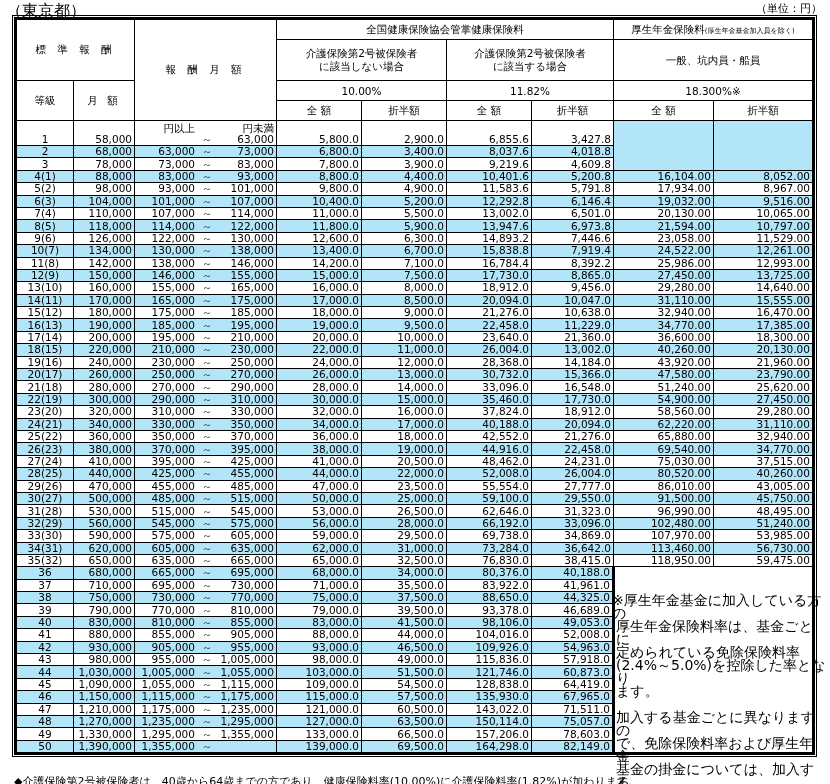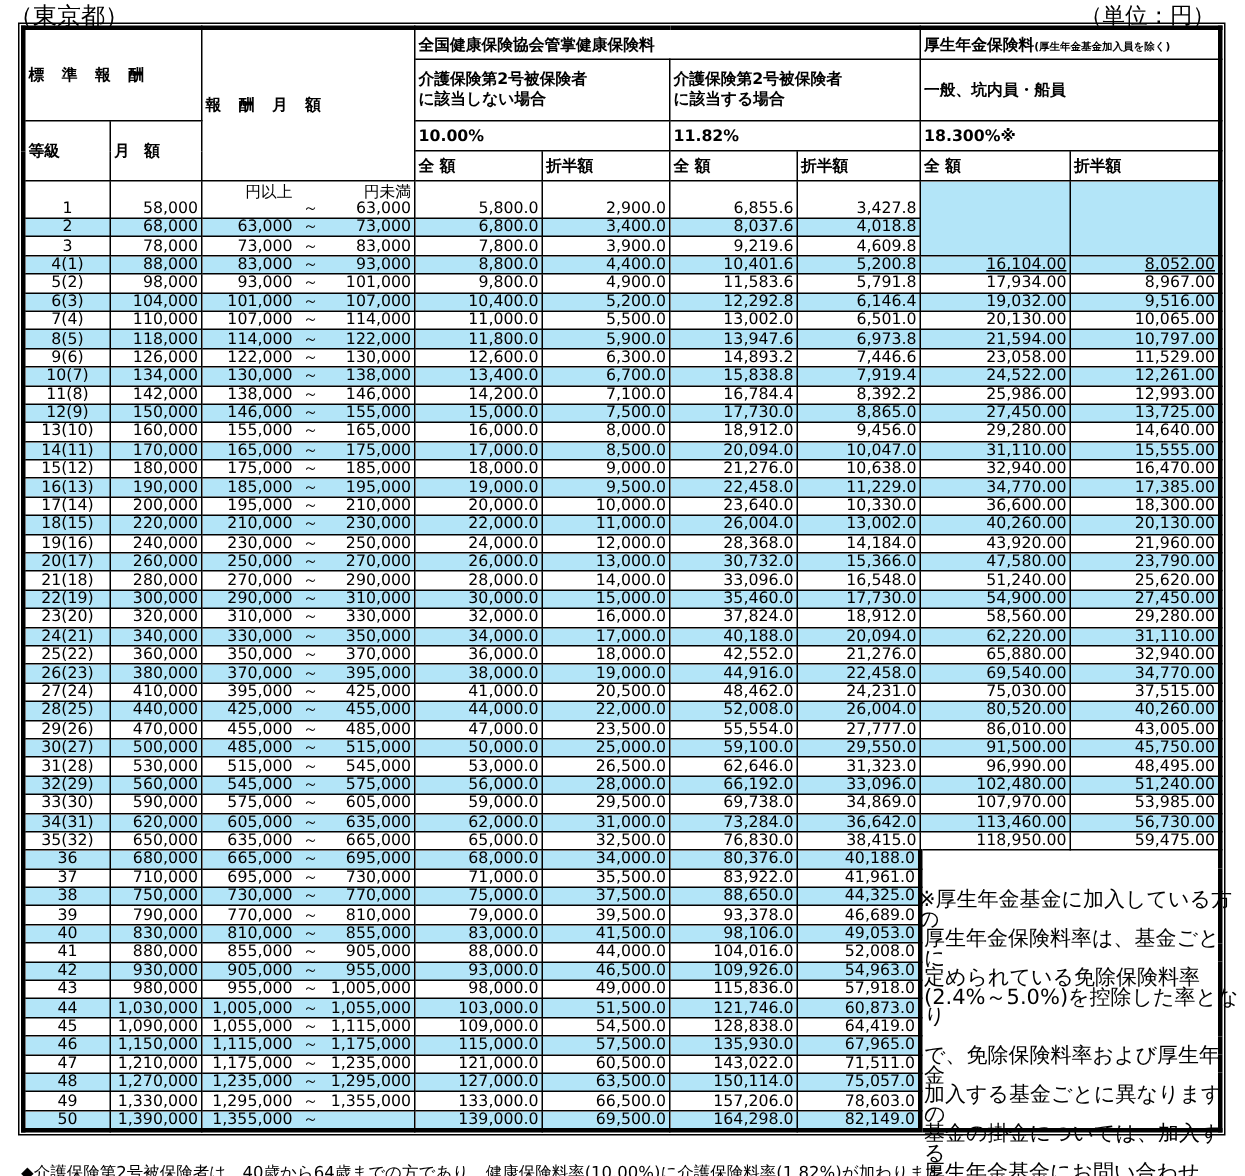--- a/index.html
+++ b/index.html
@@ -2,49 +2,49 @@
 <html><head>
 <meta charset="utf-8">
 <style>
   html, body { margin: 0; padding: 0; background: #ffffff; }
   body {
     width: 830px; height: 784px; overflow: hidden; position: relative;
     font-family: "DejaVu Sans", "Liberation Sans", sans-serif;
     color: #000;
   }
   .top-left { position: absolute; left: 6px; top: 1px; font-size: 16px; }
-  .top-right { position: absolute; right: 20px; top: 1px; font-size: 15px; }
+  .top-right { position: absolute; right: 8px; top: 1px; font-size: 11px; }
 
   table.rates {
     position: absolute; left: 14px; top: 17px;
     border-collapse: collapse;
     font-size: 10.5px;
     table-layout: fixed;
     border: 3px solid #000;
     outline: 1px solid #000;
     outline-offset: 1px;
   }
   table.rates th, table.rates td {
     border: 1.5px solid #000;
     padding: 0 2px;
     overflow: hidden;
     white-space: nowrap;
   }
-  table.rates th { font-weight: bold; text-align: left; }
+  table.rates th { font-weight: normal; text-align: center; }
   .h-tall { height: 40px; line-height: 13px; white-space: normal; }
   .h-row { height: 19px; }
   .data-row td { height: 11.4px; line-height: 11px; font-size: 10.5px; }
   .data-row.alt td { background: #b3e5f8; }
   .data-row td.num { text-align: right; }
   .data-row td.grade { text-align: center; }
   .range { display: flex; justify-content: space-between; align-items: center; }
   .range .from { width: 58px; text-align: right; }
   .range .tilde { width: 24px; text-align: center; }
   .range .to { flex: 1; text-align: right; }
-  .blank-pension { background: #b3e5f8 !important; text-decoration: underline; }
+  .blank-pension { background: #b3e5f8 !important; }
   .note-cell { background: #fff !important; border: none !important; }
   td.empty-note { border-left: 3px solid #000 !important; }
 
   .side-note {
     position: absolute; left: 612px; top: 594px; width: 215px;
     font-size: 14px; line-height: 13px;
   }
   .side-note p { margin: 0; }
   .side-note .indent { padding-left: 4px; }
   .side-note .gap { height: 13px; }
@@ -387,21 +387,21 @@
         <td>
           <div class="range">
             <span class="from">195,000</span>
             <span class="tilde">～</span>
             <span class="to">210,000</span>
           </div>
         </td>
         <td class="num">20,000.0</td>
         <td class="num">10,000.0</td>
         <td class="num">23,640.0</td>
-        <td class="num">10,330.0</td>
+        <td class="num">21,360.0</td>
         <td class="num">36,600.00</td>
         <td class="num">18,300.00</td>
       </tr>
       <tr class="data-row alt">
         <td class="grade">18(15)</td>
         <td class="num">220,000</td>
         <td>
           <div class="range">
             <span class="from">210,000</span>
             <span class="tilde">～</span>
@@ -931,21 +931,22 @@
         <td class="num">82,149.0</td>
       </tr>
     </tbody>
 </table>
 
 <div class="side-note">
   <p>※厚生年金基金に加入している方の</p>
   <p class="indent">厚生年金保険料率は、基金ごとに</p>
   <p class="indent">定められている免除保険料率</p>
   <p class="indent">(2.4%～5.0%)を控除した率となり</p>
+  <p class="indent">ます。</p>
   <div class="gap"></div>
+  <p class="indent">加入する基金ごとに異なりますの</p>
   <p class="indent">で、免除保険料率および厚生年金</p>
-  <p class="indent">加入する基金ごとに異なりますの</p>
   <p class="indent">基金の掛金については、加入する</p>
   <p class="indent">厚生年金基金にお問い合わせ</p>
   <p class="indent">ください。</p>
 </div>
 
 <div class="footnote">◆介護保険第2号被保険者は、40歳から64歳までの方であり、健康保険料率(10.00%)に介護保険料率(1.82%)が加わります。</div>
 
 </body></html>

